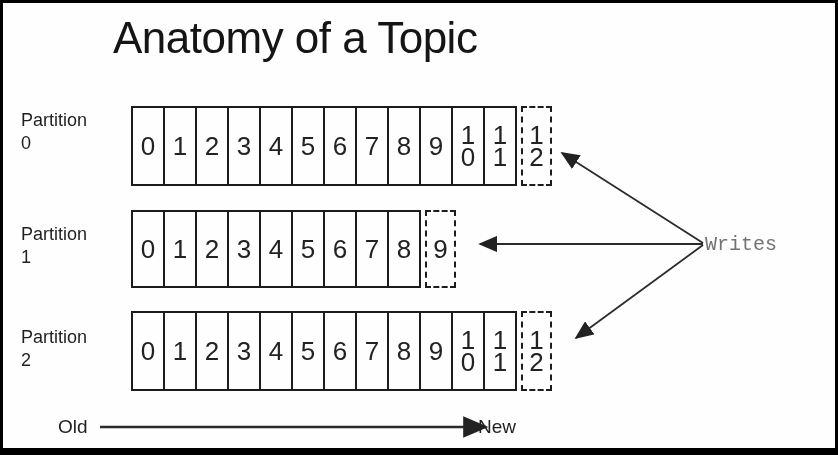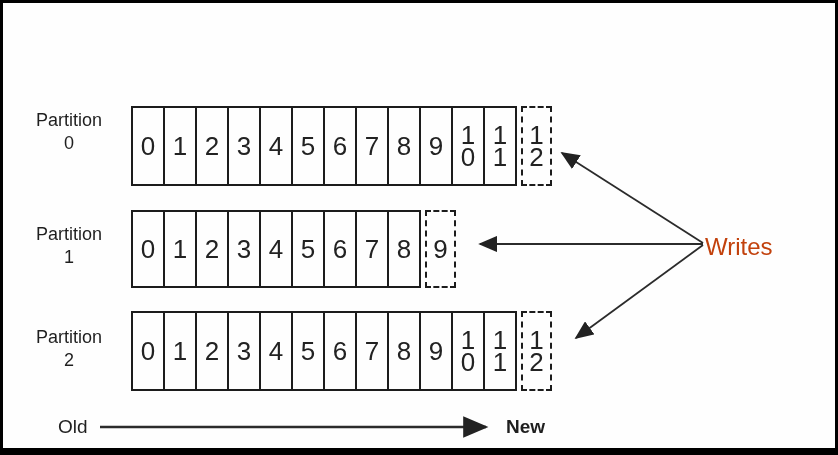--- a/index.html
+++ b/index.html
@@ -59,51 +59,52 @@
     align-items: center;
     justify-content: center;
     font-size: 26px;
     color: #222;
     background: #fefefe;
   }
   .pending .ln { line-height: 22px; display: block; }
   .plabel {
     position: absolute;
     left: 18px; width: 96px;
-    text-align: center;
     font-size: 18px;
     line-height: 23px;
     color: #1f1f1f;
   }
   .writes {
     position: absolute;
     left: 702px; top: 230px;
-    font-size: 24px;
-    color: #c2410c;
+    font-size: 20px;
+    color: #737373;
+    font-family: Liberation Mono, monospace;
   }
   .axis-label {
     position: absolute;
     top: 413px;
     font-size: 19px;
     color: #1f1f1f;
   }
   .axis-old { left: 55px; text-align: center; }
-  .axis-new { left: 503px; font-weight: bold; }
+  .axis-new { left: 475px; }
   svg.overlay {
     position: absolute;
     left: 0; top: 0;
     width: 832px; height: 445px;
     pointer-events: none;
   }
 </style>
 </head>
 <body>
 
 <div class="frame">
 
+  <div class="title">Anatomy of a Topic</div>
 
   <div id="rows">
       <div class="plabel" style="top: 106px;">
         <div>Partition</div>
         <div>0</div>
       </div>
       <div class="prow" style="top: 103px; height: 80px;">
         <div class="cellbox">
           <div class="cell">0</div>
           <div class="cell">1</div>

